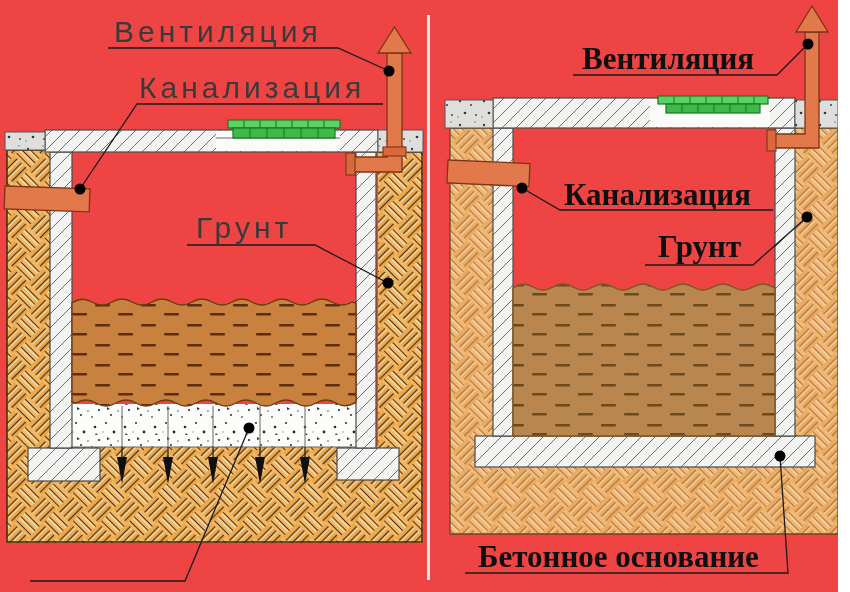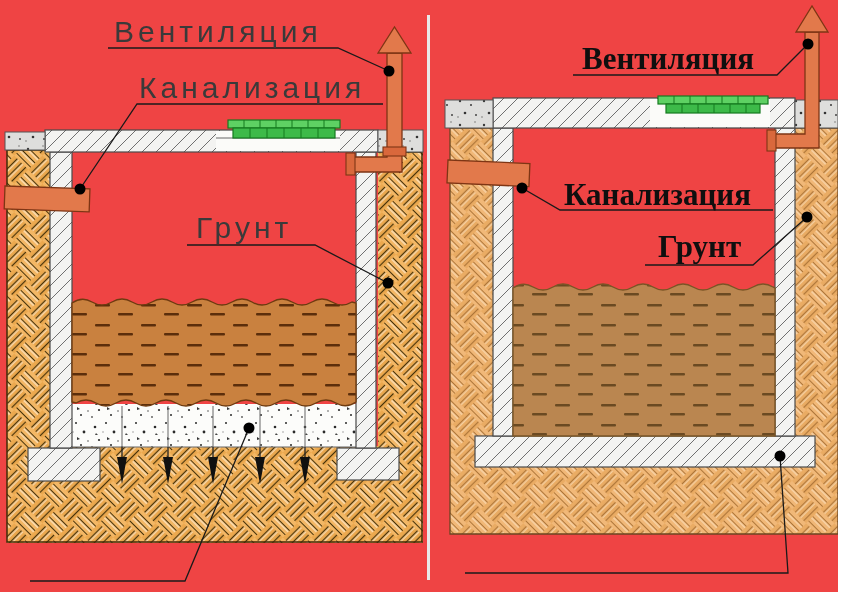--- a/index.html
+++ b/index.html
@@ -208,13 +208,14 @@
   </g>
 </svg>
 
 <div class="lbl lt" style="left:114px;top:17px">Вентиляция</div>
 <div class="lbl lt" style="left:139px;top:73px">Канализация</div>
 <div class="lbl lt" style="left:196px;top:213px">Грунт</div>
 
 <div class="lbl lb" style="left:582px;top:43px">Вентиляция</div>
 <div class="lbl lb" style="left:564px;top:179px">Канализация</div>
 <div class="lbl lb" style="left:658px;top:231px">Грунт</div>
+<div class="lbl lb" style="left:478px;top:541px">Бетонное основание</div>
 </div>
 
 </body></html>

